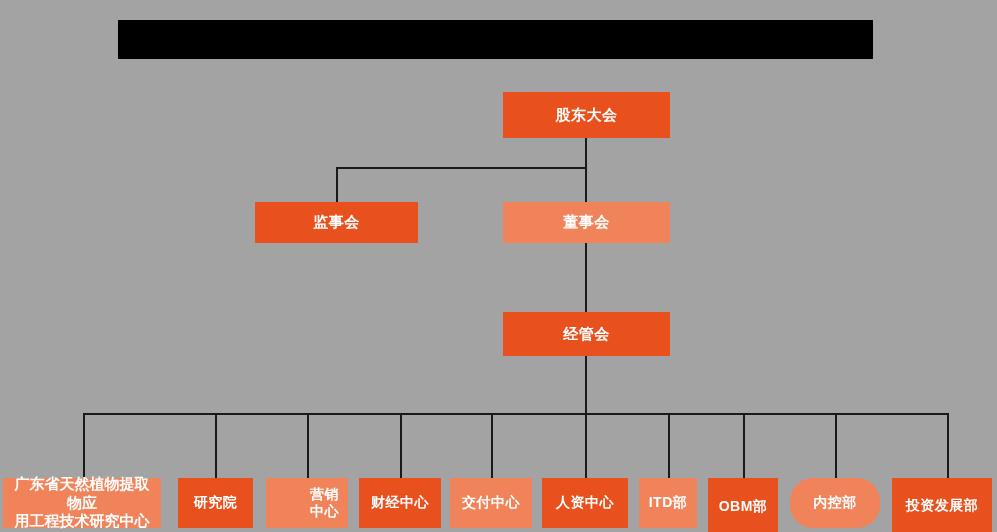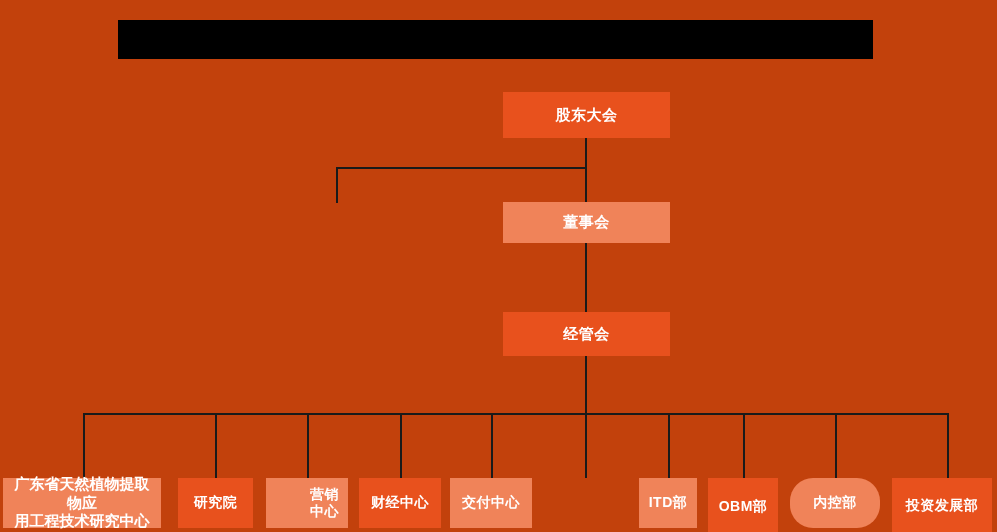--- a/index.html
+++ b/index.html
@@ -8,21 +8,21 @@
     padding: 0;
     background: #ffffff;
   }
   body {
     font-family: "Liberation Sans", "DejaVu Sans", sans-serif;
   }
   #chart-root {
     position: relative;
     width: 997px;
     height: 532px;
-    background: #c2410c;
+    background: #a3a3a3;
     overflow: hidden;
   }
   
   .redaction-bar {
     position: absolute;
     background: #000000;
   }
   
   .node {
     position: absolute;
@@ -87,20 +87,23 @@
   <div class="conn conn-v" style="left:585px; top:413px; height:65px;"></div>
   <div class="conn conn-v" style="left:668px; top:413px; height:65px;"></div>
   <div class="conn conn-v" style="left:743px; top:413px; height:65px;"></div>
   <div class="conn conn-v" style="left:835px; top:413px; height:65px;"></div>
   <div class="conn conn-v" style="left:947px; top:413px; height:65px;"></div>
 
   <div class="node accent-dark size-top" style="left:503px; top:92px; width:167px; height:46px;">
     <span class="node-label">股东大会</span>
   </div>
 
+  <div class="node accent-dark size-mid" style="left:255px; top:202px; width:163px; height:41px;">
+    <span class="node-label">监事会</span>
+  </div>
 
   <div class="node accent-light size-mid" style="left:503px; top:202px; width:167px; height:41px;">
     <span class="node-label">董事会</span>
   </div>
 
   <div class="node accent-dark size-mid" style="left:503px; top:312px; width:167px; height:44px;">
     <span class="node-label">经管会</span>
   </div>
 
   <div class="node accent-light size-leaf-sm" style="left:3px; top:478px; width:158px; height:50px;">
@@ -117,20 +120,23 @@
   </div>
 
   <div class="node accent-dark size-leaf" style="left:359px; top:478px; width:82px; height:50px;">
     <span class="node-label">财经中心</span>
   </div>
 
   <div class="node accent-light size-leaf" style="left:450px; top:478px; width:82px; height:50px;">
     <span class="node-label">交付中心</span>
   </div>
 
+  <div class="node accent-dark size-leaf" style="left:542px; top:478px; width:86px; height:50px;">
+    <span class="node-label">人资中心</span>
+  </div>
 
   <div class="node accent-light size-leaf" style="left:639px; top:478px; width:58px; height:50px;">
     <span class="node-label">ITD部</span>
   </div>
 
   <div class="node accent-dark size-leaf" style="left:708px; top:478px; width:70px; height:57px;">
     <span class="node-label">OBM部</span>
   </div>
 
   <div class="node accent-light size-leaf" style="left:790px; top:478px; width:90px; height:50px;border-radius:23px;">

